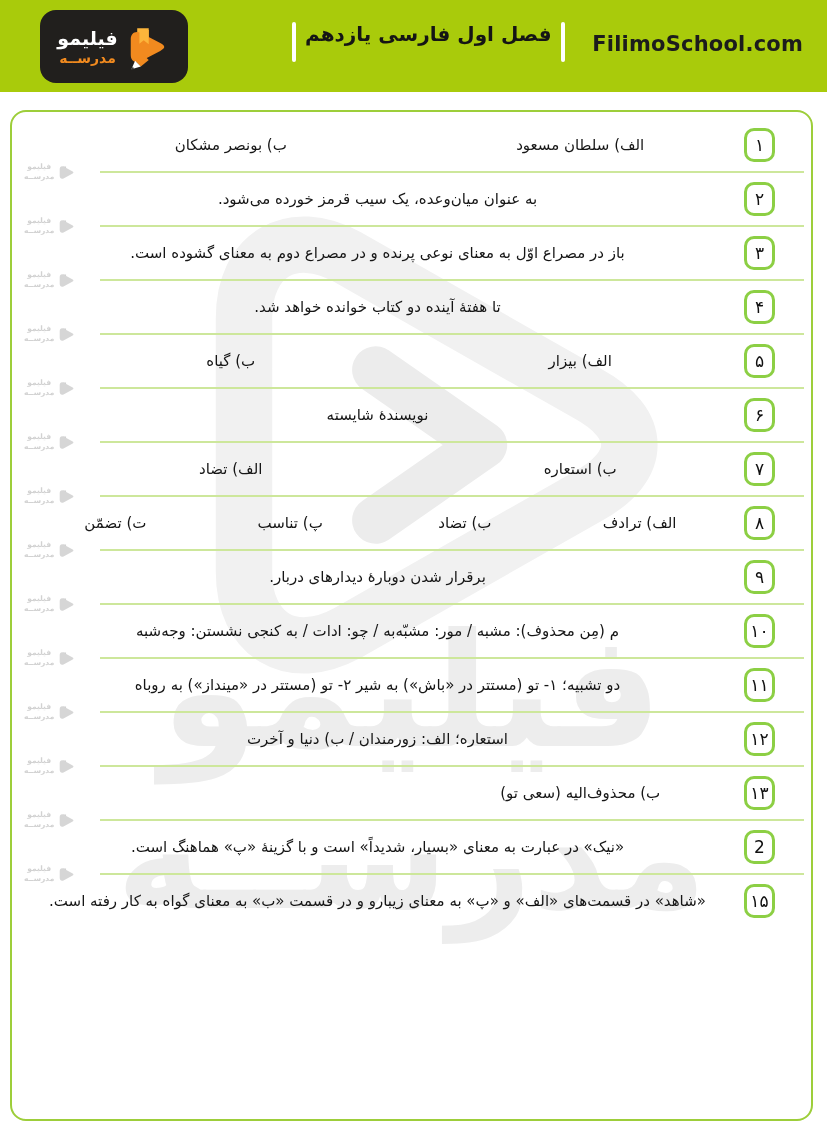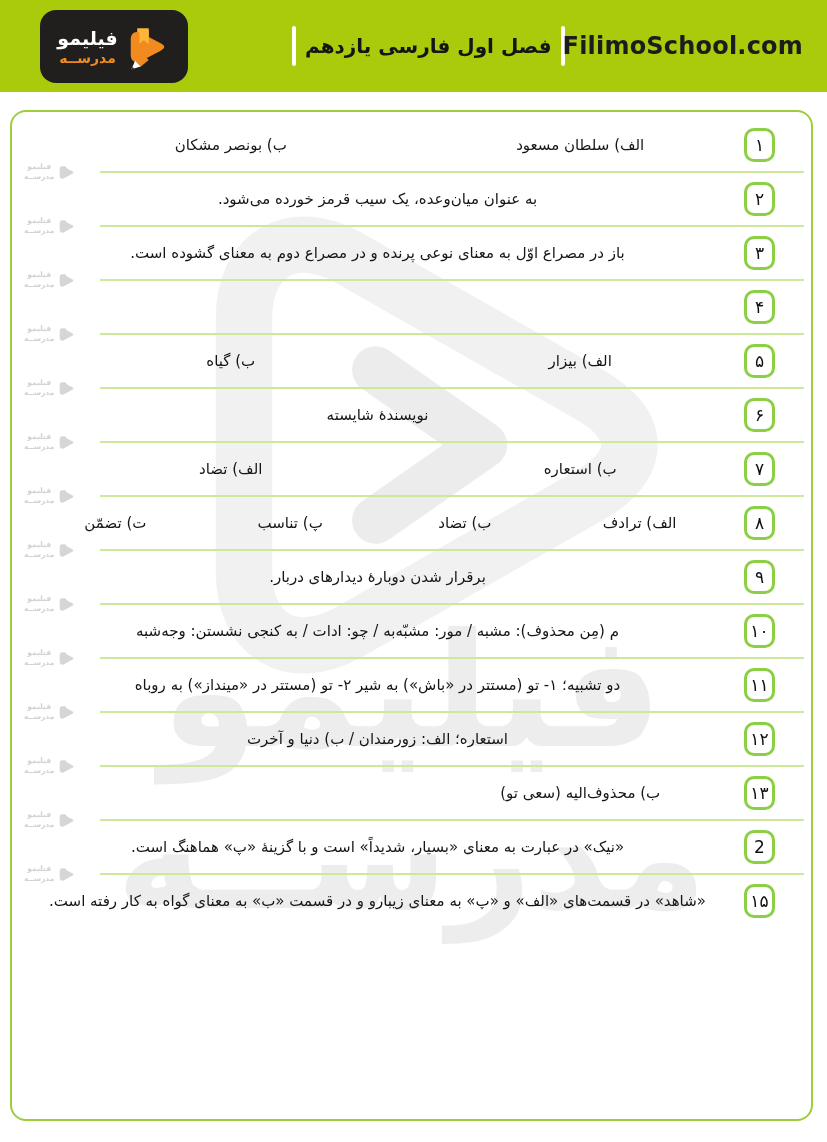--- a/index.html
+++ b/index.html
@@ -24,31 +24,31 @@
     display: flex; align-items: center; justify-content: center;
     gap: 7px; cursor: pointer;
   }
   .logo-text { display: flex; flex-direction: column; align-items: center; direction: rtl; line-height: 1.2; }
   .logo-l1 { color: #ffffff; font-size: 19px; font-weight: bold; }
   .logo-l2 { color: #f18a1f; font-size: 14px; font-weight: bold; }
   .logo-icon { width: 46px; height: 54px; }
 
   .title-group {
     position: absolute; left: 292px; top: 22px; height: 48px;
-    display: flex; align-items: center; gap: 9px;
+    display: flex; gap: 9px;
   }
   .vbar { width: 4px; height: 40px; background: #ffffff; border-radius: 2px; }
   .title-bold { font-size: 20px; font-weight: 800; color: #151515; direction: rtl; white-space: nowrap; }
   .title-pill {
     background: #ffffff; border-radius: 21px; padding: 8px 15px;
     font-size: 17px; color: #1c1c1c; direction: rtl; white-space: nowrap;
   }
   .site {
     position: absolute; right: 24px; top: 32px;
-    font-size: 24px; font-weight: bold; color: #1c1c1c;
+    font-size: 21px; font-weight: bold; color: #1c1c1c;
     text-decoration: none; letter-spacing: 0.2px;
   }
 
   
   .card {
     position: absolute; left: 10px; top: 110px;
     width: 803px; height: 1011px;
     background: #ffffff;
     border: 2px solid #9dce3a; border-radius: 16px;
     overflow: hidden;
@@ -190,20 +190,23 @@
           </span>
           <svg class="sep-play" viewBox="0 0 20 20">
             <path d="M5.5 2.8 L9.5 2.8 L9.5 9 L7.5 7.3 L5.5 9 Z" fill="#cfcfcf"></path>
             <path d="M7 3.2 C4.2 1.7 2 3 2 6.2 L2 13.8 C2 17 4.2 18.3 7 16.8 L16.2 11.9 C18.9 10.4 18.9 9.6 16.2 8.1 Z" fill="#d6d6d6"></path>
           </svg>
         </span>
         <span class="sep-line"></span>
       </div>
       <div class="row">
         <span class="badge">۴</span>
+        <div class="parts" style="grid-template-columns: 1fr;">
+          <span class="part">تا هفتهٔ آینده دو کتاب خوانده خواهد شد.</span>
+        </div>
       </div>
       <div class="sep">
         <span class="sep-logo">
           <span class="sep-logo-text">
             <span>فیلیمو</span>
             <span>مدرســه</span>
           </span>
           <svg class="sep-play" viewBox="0 0 20 20">
             <path d="M5.5 2.8 L9.5 2.8 L9.5 9 L7.5 7.3 L5.5 9 Z" fill="#cfcfcf"></path>
             <path d="M7 3.2 C4.2 1.7 2 3 2 6.2 L2 13.8 C2 17 4.2 18.3 7 16.8 L16.2 11.9 C18.9 10.4 18.9 9.6 16.2 8.1 Z" fill="#d6d6d6"></path>

